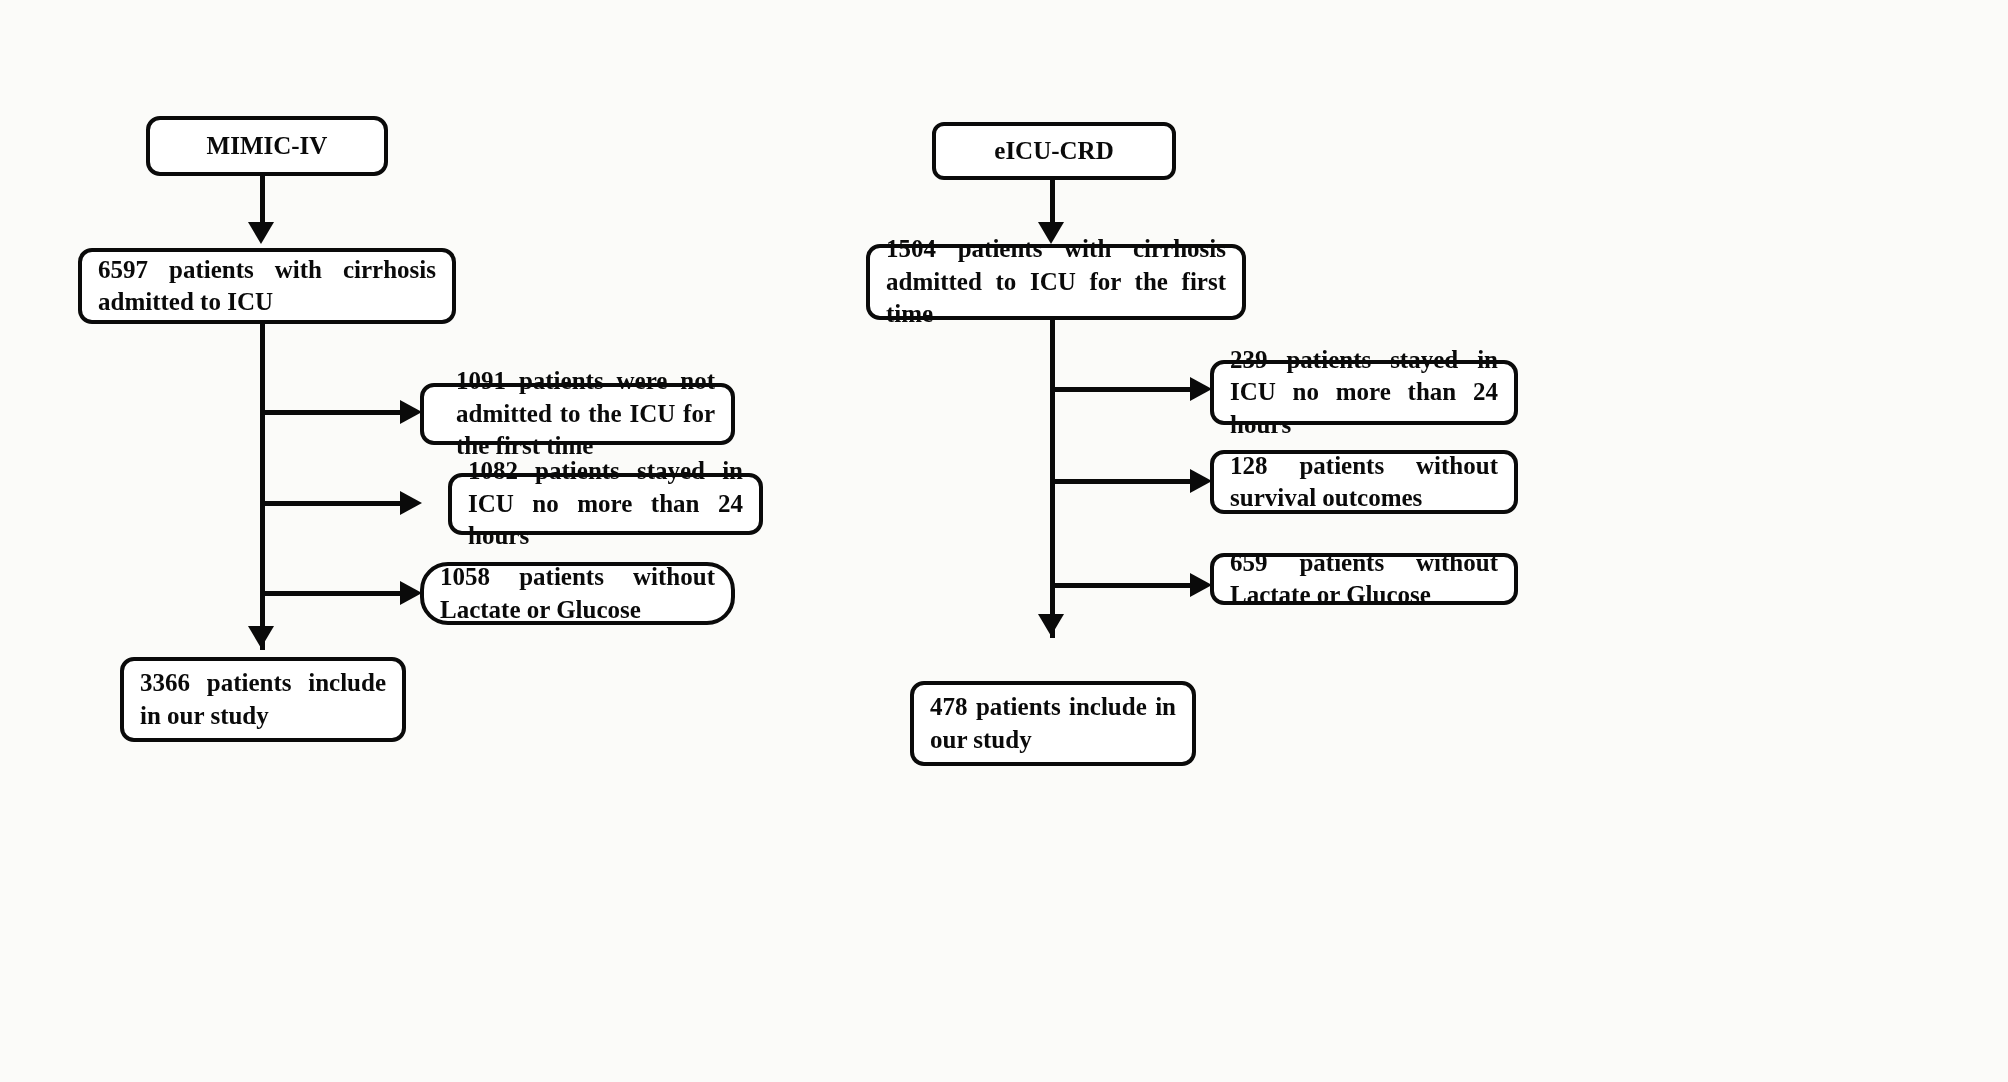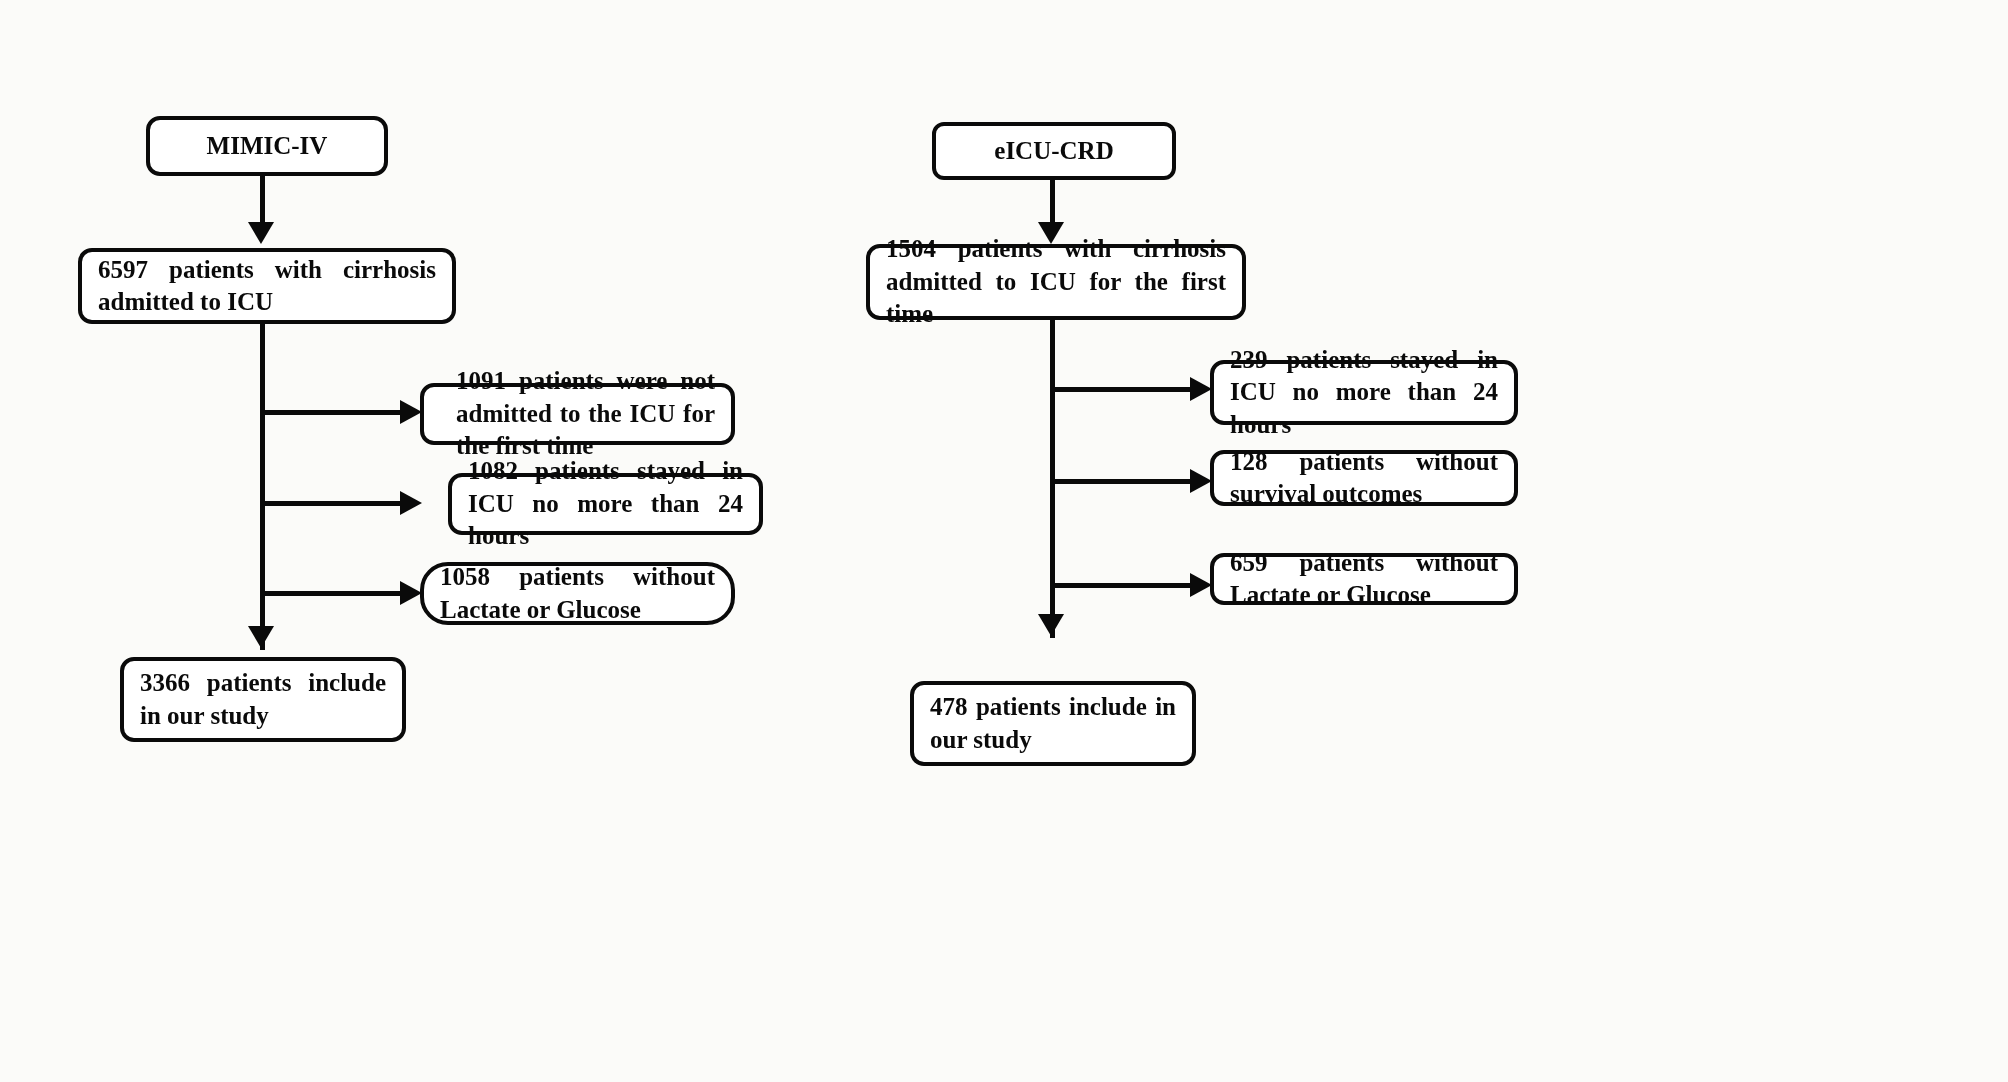--- a/index.html
+++ b/index.html
@@ -126,21 +126,21 @@
   <div class="arrow-down" style="left:1038px; top:614px;"></div>
 
   <div class="hline" style="left:1053px; top:387px; width:148px;"></div>
   <div class="arrow-right" style="left:1190px; top:377px;"></div>
   <div class="node" style="left:1210px; top:360px; width:308px; height:65px;">
     <span class="txt">239 patients stayed in ICU no more than 24 hours</span>
   </div>
 
   <div class="hline" style="left:1053px; top:479px; width:148px;"></div>
   <div class="arrow-right" style="left:1190px; top:469px;"></div>
-  <div class="node" style="left:1210px; top:450px; width:308px; height:56px;">
+  <div class="node" style="left:1210px; top:450px; width:308px; height:64px;">
     <span class="txt">128 patients without survival outcomes</span>
   </div>
 
   <div class="hline" style="left:1053px; top:583px; width:148px;"></div>
   <div class="arrow-right" style="left:1190px; top:573px;"></div>
   <div class="node" style="left:1210px; top:553px; width:308px; height:52px;">
     <span class="txt">659 patients without Lactate or Glucose</span>
   </div>
 
   <div class="node" style="left:910px; top:648px; width:286px; height:85px;margin-top:33px;">

